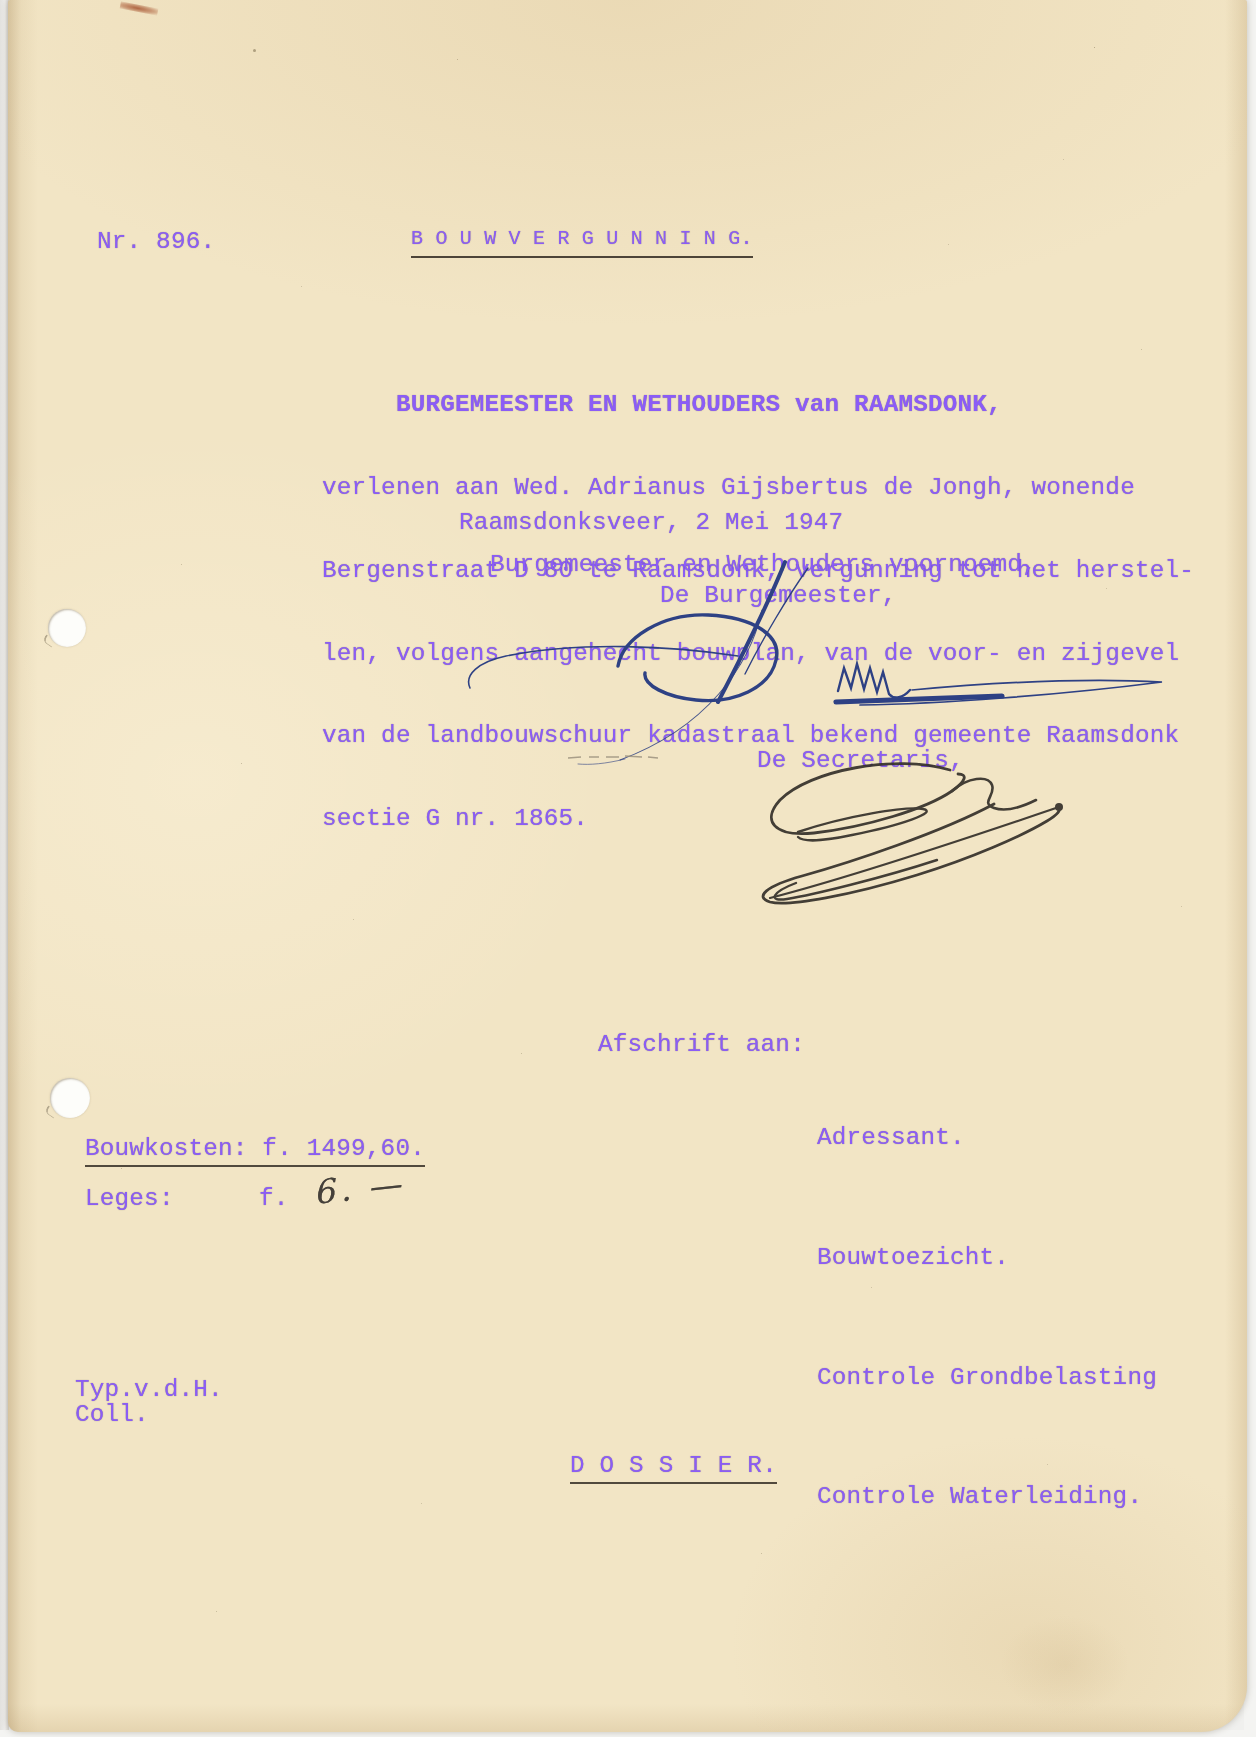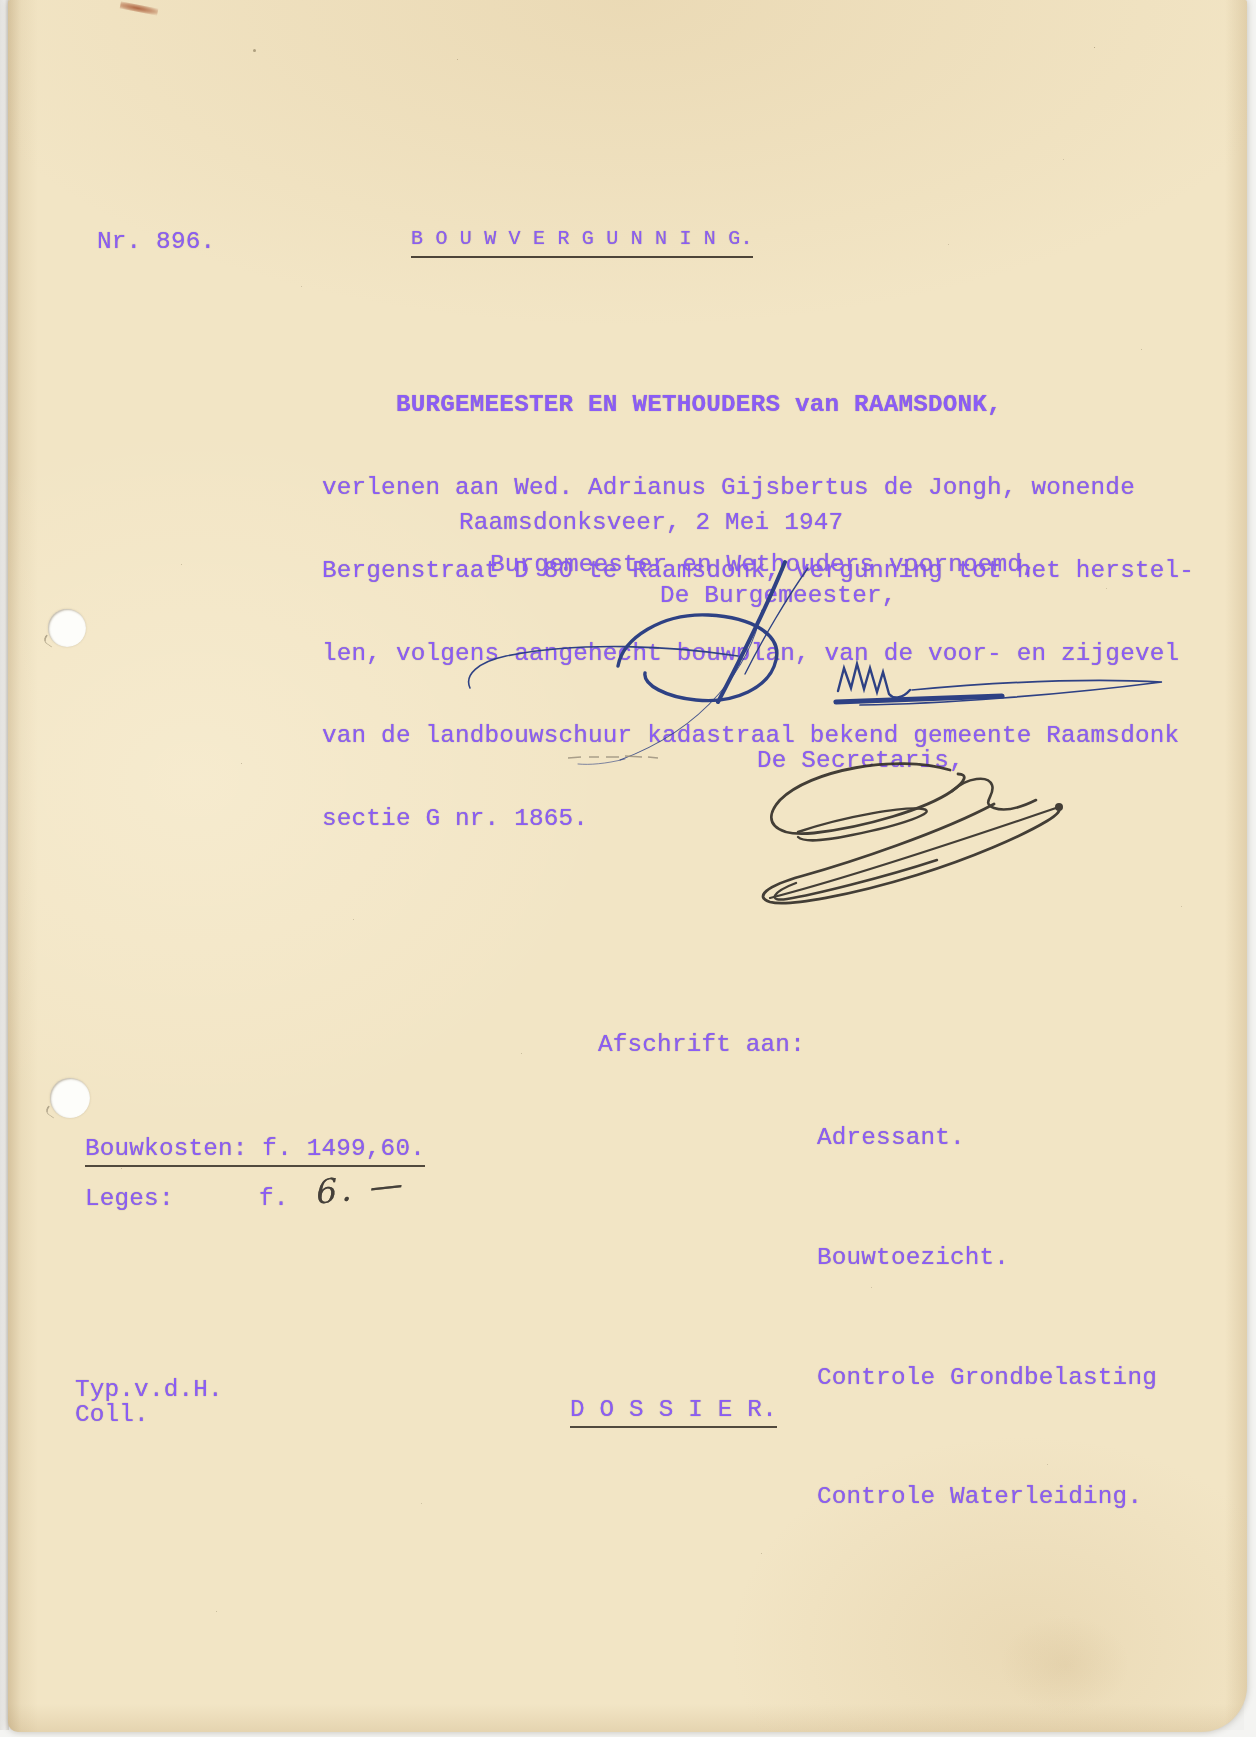--- a/index.html
+++ b/index.html
@@ -158,13 +158,13 @@
   <div>Controle Waterleiding.</div>
 </div>
 
 <div class="tw underlined" style="left:85px;top:1135px;">Bouwkosten: f. 1499,60.</div>
 <div class="tw" style="left:85px;top:1185px;text-align:center;">Leges:</div>
 <div class="tw" style="left:259px;top:1185px;">f.</div>
 <div class="handwritten" style="left:316px;top:1168px;">6. —</div>
 
 <div class="tw" style="left:75px;top:1376px;text-align:center;">Typ.v.d.H.</div>
 <div class="tw" style="left:75px;top:1401px;">Coll.</div>
-<div class="tw underlined" style="left:570px;top:1396px;text-align:center;">D O S S I E R.</div>
+<div class="tw underlined" style="left:570px;top:1452px;text-align:center;">D O S S I E R.</div>
 
 </body></html>

